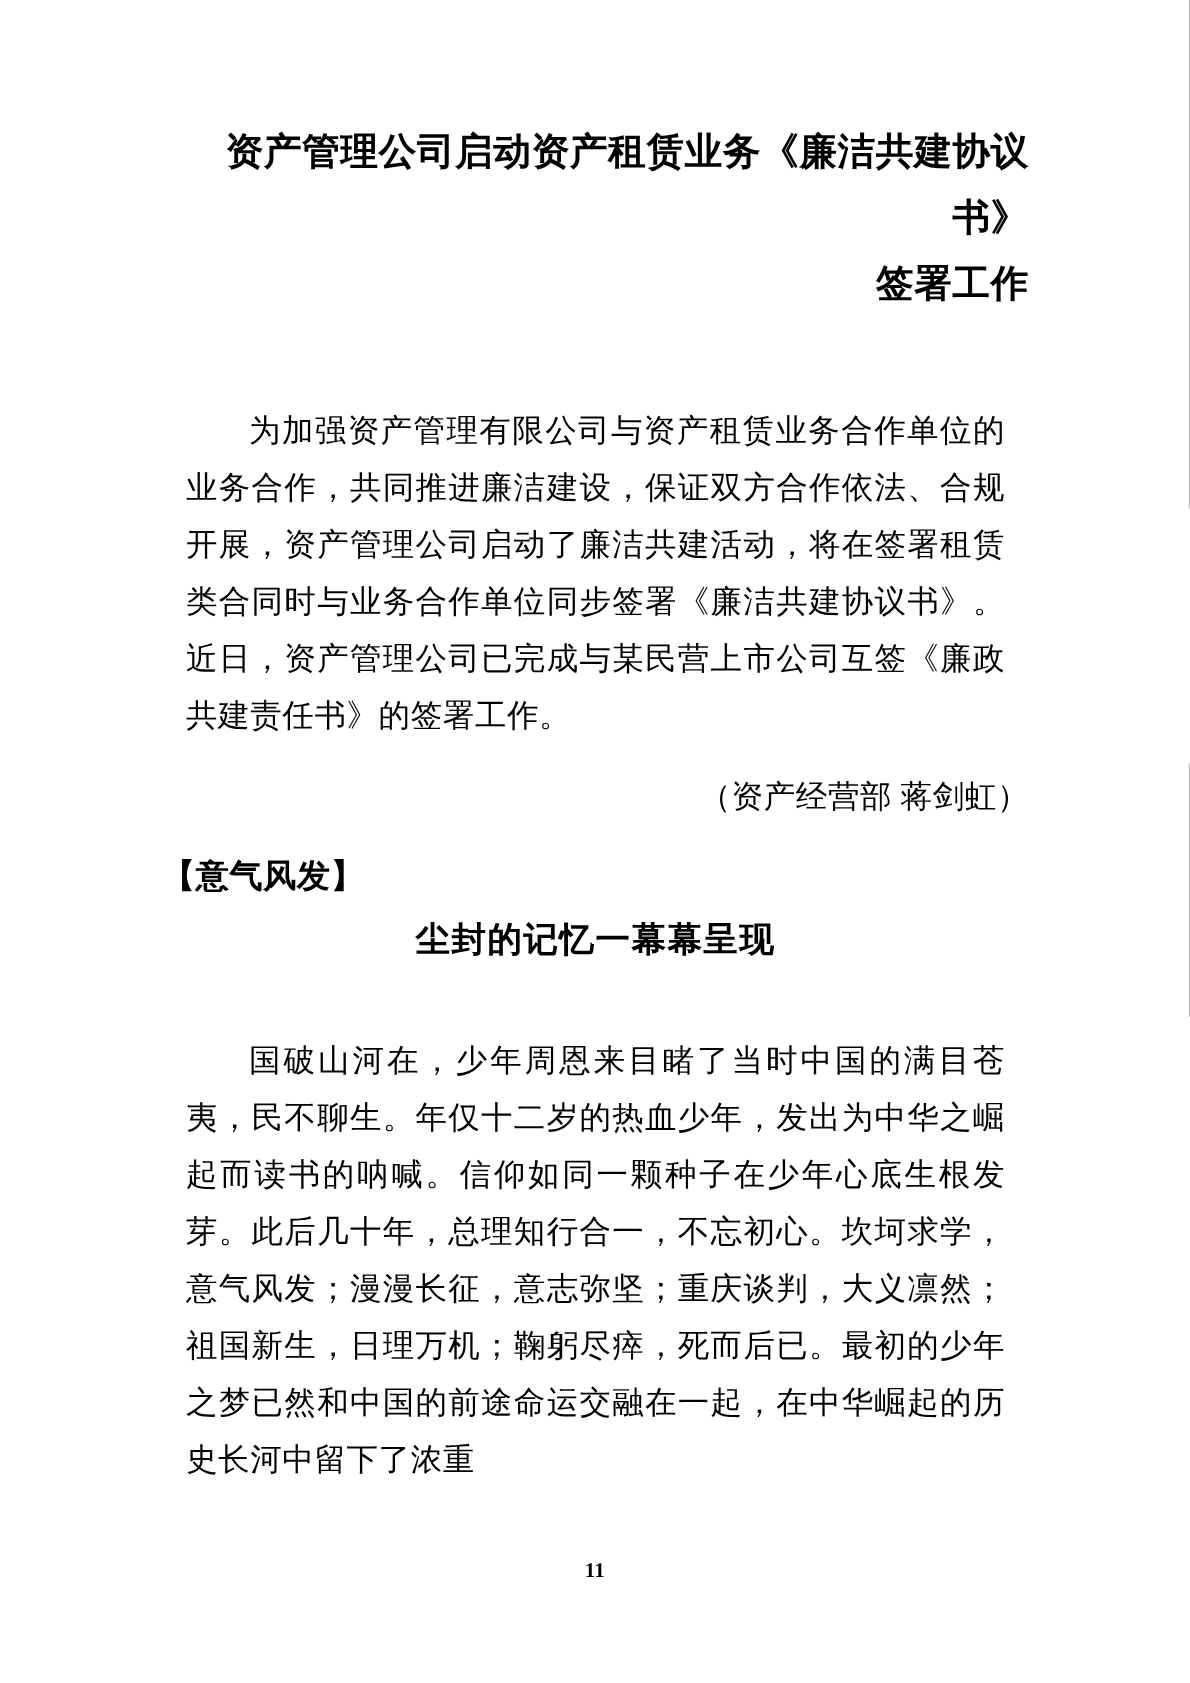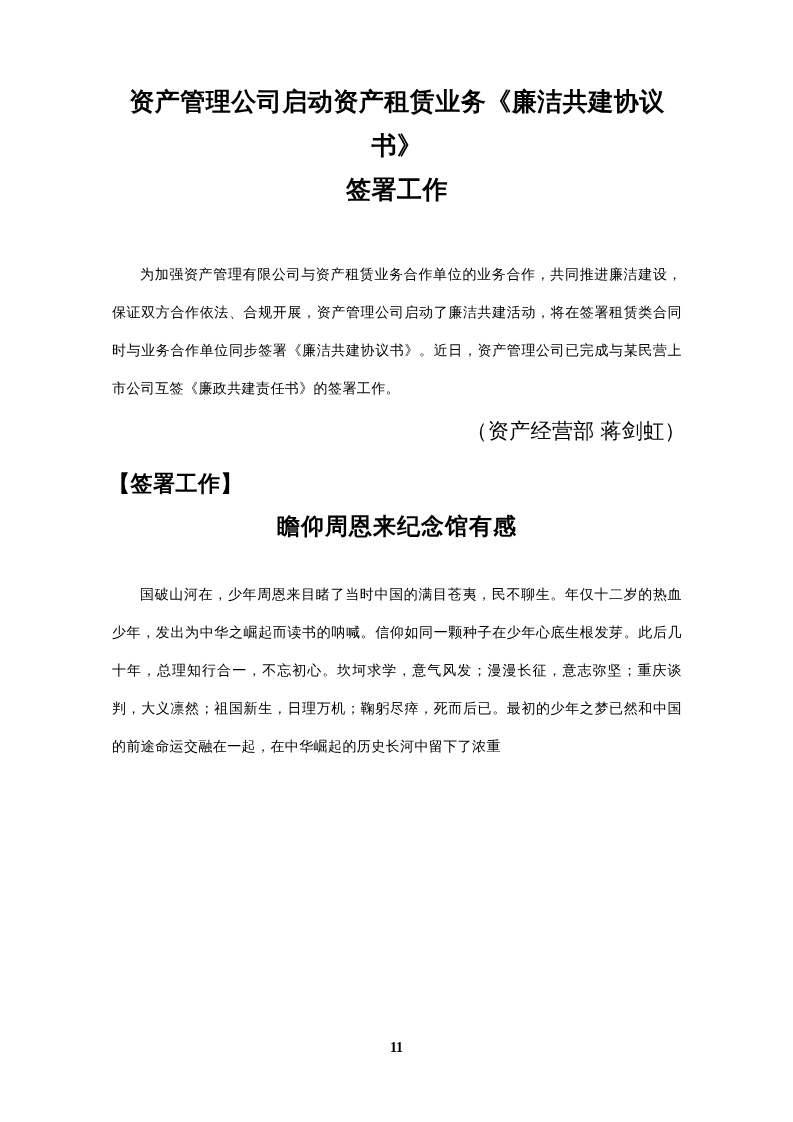--- a/index.html
+++ b/index.html
@@ -21,38 +21,38 @@
   }
   .content {
     position: absolute;
     left: 108px;
     top: 80px;
     width: 578px;
   }
   .doc-title {
     font-size: 25px;
     font-weight: bold;
-    text-align: center;
+    text-align: right;
     line-height: 44px;
     letter-spacing: 0.5px;
     color: #000;
     margin: 0 0 6px 0;
   }
   .doc-title .line2 {
     display: block;
   }
   .spacer-after-title {
     height: 34px;
   }
   p.body-par {
-    font-size: 14px;
+    font-size: 21px;
     line-height: 38px;
     text-align: justify;
     text-justify: inter-ideograph;
-    margin: 4px;
+    margin: 16px;
     color: #000;
     text-indent: 2em;
     letter-spacing: 0.4px;
   }
   .sign-line {
     font-size: 21px;
     line-height: 38px;
     color: #000;
     text-align: justify;
     margin: 0;
@@ -110,23 +110,23 @@
 
     <div class="spacer-after-title"></div>
 
     <p class="body-par">为加强资产管理有限公司与资产租赁业务合作单位的业务合作，共同推进廉洁建设，保证双方合作依法、合规开展，资产管理公司启动了廉洁共建活动，将在签署租赁类合同时与业务合作单位同步签署《廉洁共建协议书》。近日，资产管理公司已完成与某民营上市公司互签《廉政共建责任书》的签署工作。</p>
 
 
     <div class="sign-line clearfix">
       <span class="sign-right">（资产经营部  蒋剑虹）</span>
     </div>
 
-    <div class="section-head">【签署工作】</div>
+    <div class="section-head">【意气风发】</div>
 
-    <div class="sub-title">瞻仰周恩来纪念馆有感</div>
+    <div class="sub-title">尘封的记忆一幕幕呈现</div>
 
     <div class="gap-sm"></div>
 
 
     <p class="body-par">国破山河在，少年周恩来目睹了当时中国的满目苍夷，民不聊生。年仅十二岁的热血少年，发出为中华之崛起而读书的呐喊。信仰如同一颗种子在少年心底生根发芽。此后几十年，总理知行合一，不忘初心。坎坷求学，意气风发；漫漫长征，意志弥坚；重庆谈判，大义凛然；祖国新生，日理万机；鞠躬尽瘁，死而后已。最初的少年之梦已然和中国的前途命运交融在一起，在中华崛起的历史长河中留下了浓重</p>
 
   </div>
 
   <div class="page-number">11</div>
 

